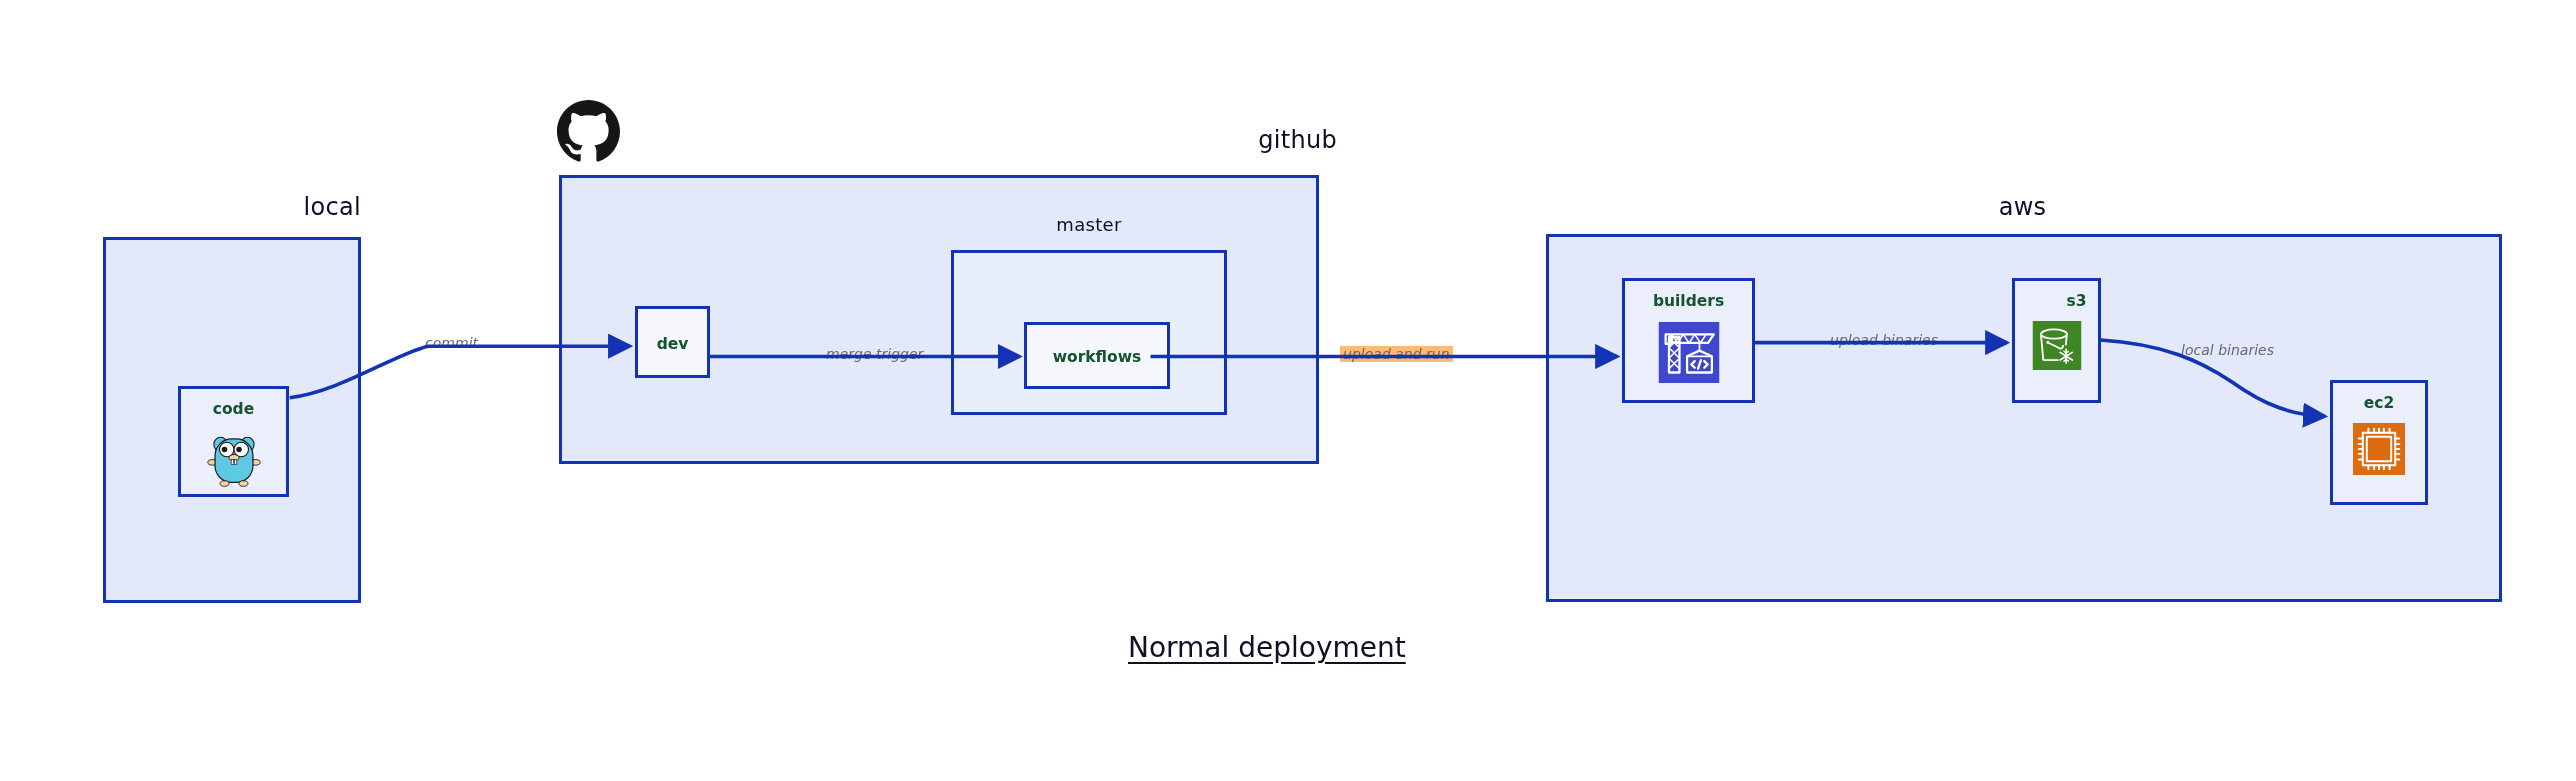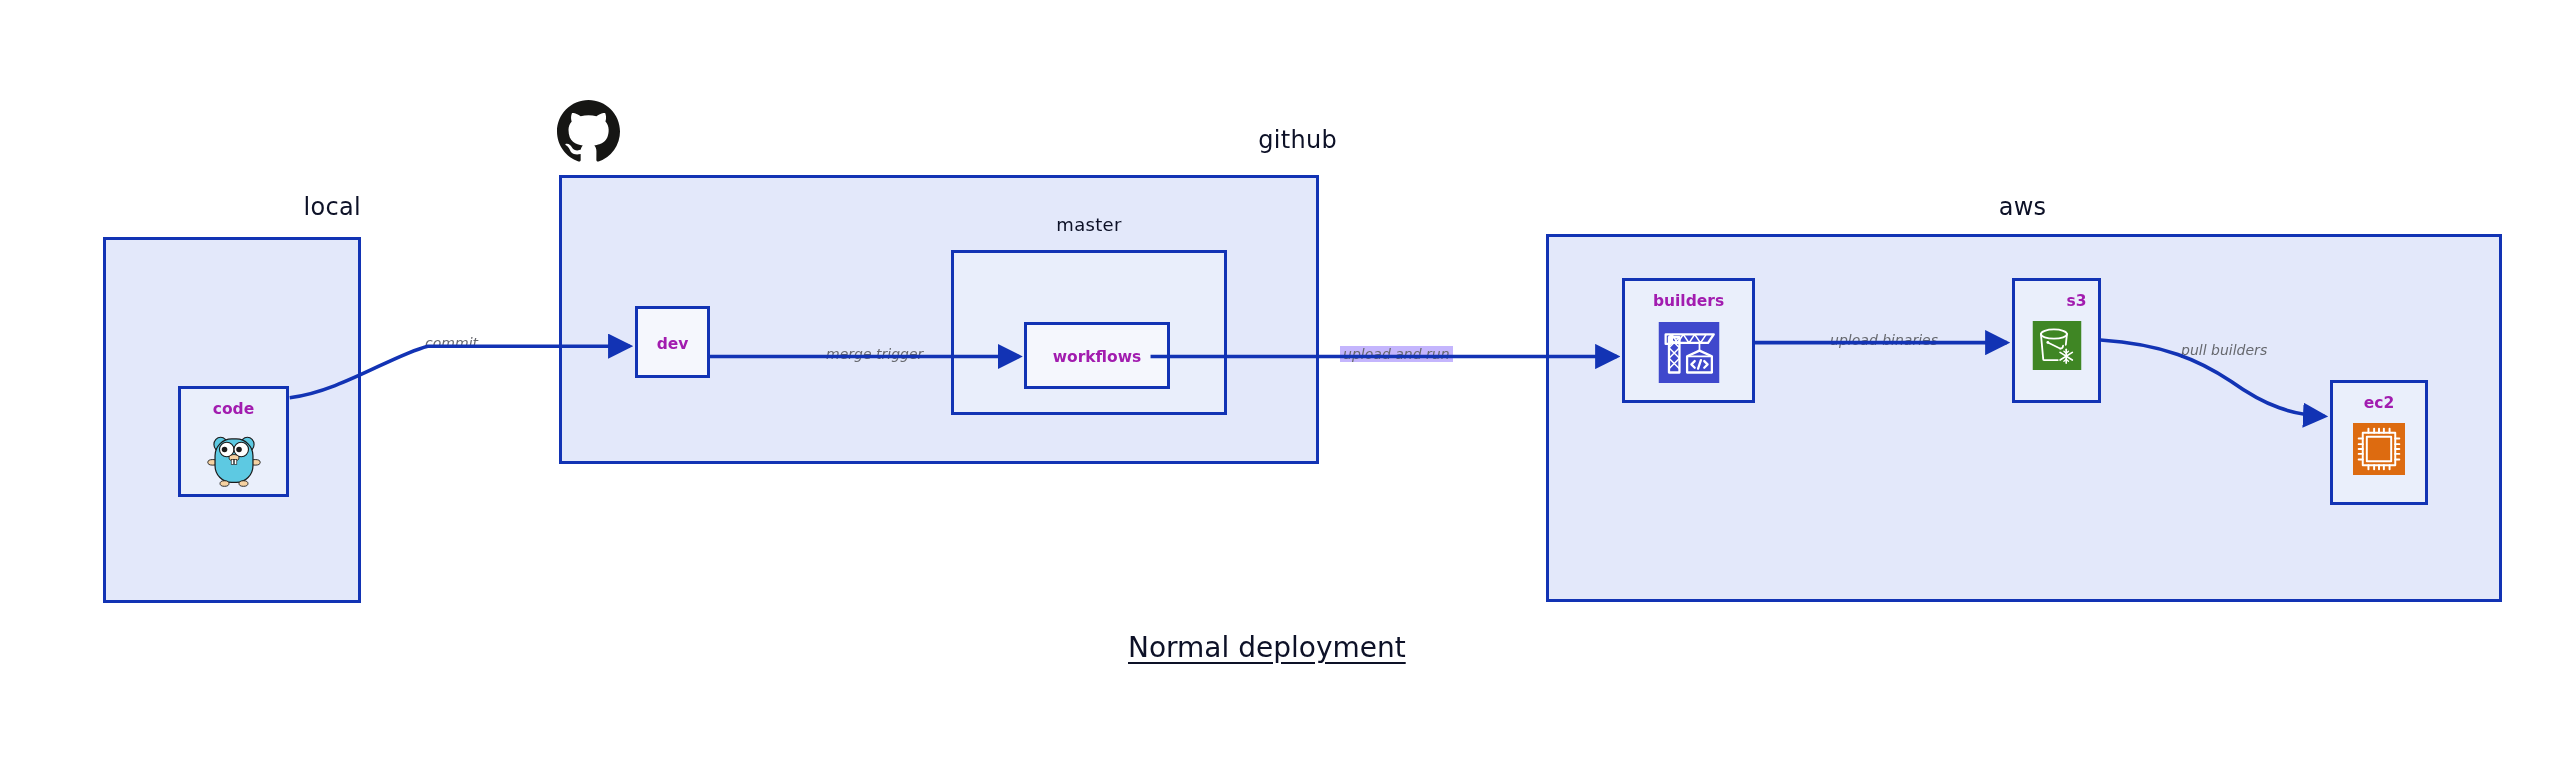--- a/index.html
+++ b/index.html
@@ -46,21 +46,21 @@
     background: #eaeffb;
     border: 3.1px solid #1233b4;
     box-sizing: border-box;
   }
   .node.plain { background: #f5f7fd; }
   .node-label {
     position: absolute;
     left: 0;
     right: 0;
     text-align: center;
-    color: #a21caf;
+    color: #14532d;
     font-size: 15.5px;
     font-weight: bold;
     white-space: nowrap;
   }
   .node-icon {
     position: absolute;
     left: 50%;
     transform: translateX(-50%);
   }
 
@@ -277,22 +277,22 @@
       <path d="M 3406 665 L 3895 665" marker-end="url(#arrowhead)"></path>
 
       <path d="M 4077 660 C 4200 668 4270 700 4330 740 C 4400 790 4450 805 4512 808" marker-end="url(#arrowhead)"></path>
     </g>
   </svg>
 
   <div class="edge-label" style="left:422px; top:335px; background:#ffffff; padding:0 3.1px;">commit</div>
 
   <div class="edge-label" style="left:823px; top:346px; background:#e3e8fa; padding:0 3.1px;">merge trigger</div>
 
-  <div class="edge-label" style="left:1340px; top:346px; background:#c4b5fd; padding:0 3.1px;">upload and run</div>
+  <div class="edge-label" style="left:1340px; top:346px; background:#fdba74; padding:0 3.1px;">upload and run</div>
 
   <div class="edge-label" style="left:1827px; top:332px; background:#e3e8fa; padding:0 3.1px;">upload binaries</div>
 
-  <div class="edge-label" style="left:2178px; top:342px; background:#e3e8fa; padding:0 3.1px;">pull builders</div>
+  <div class="edge-label" style="left:2178px; top:342px; background:#e3e8fa; padding:0 3.1px;">local binaries</div>
 
   <div class="diagram-title" style="left:1128px; top:631px;">Normal deployment</div>
 
 </div>
 
 
 </body></html>

